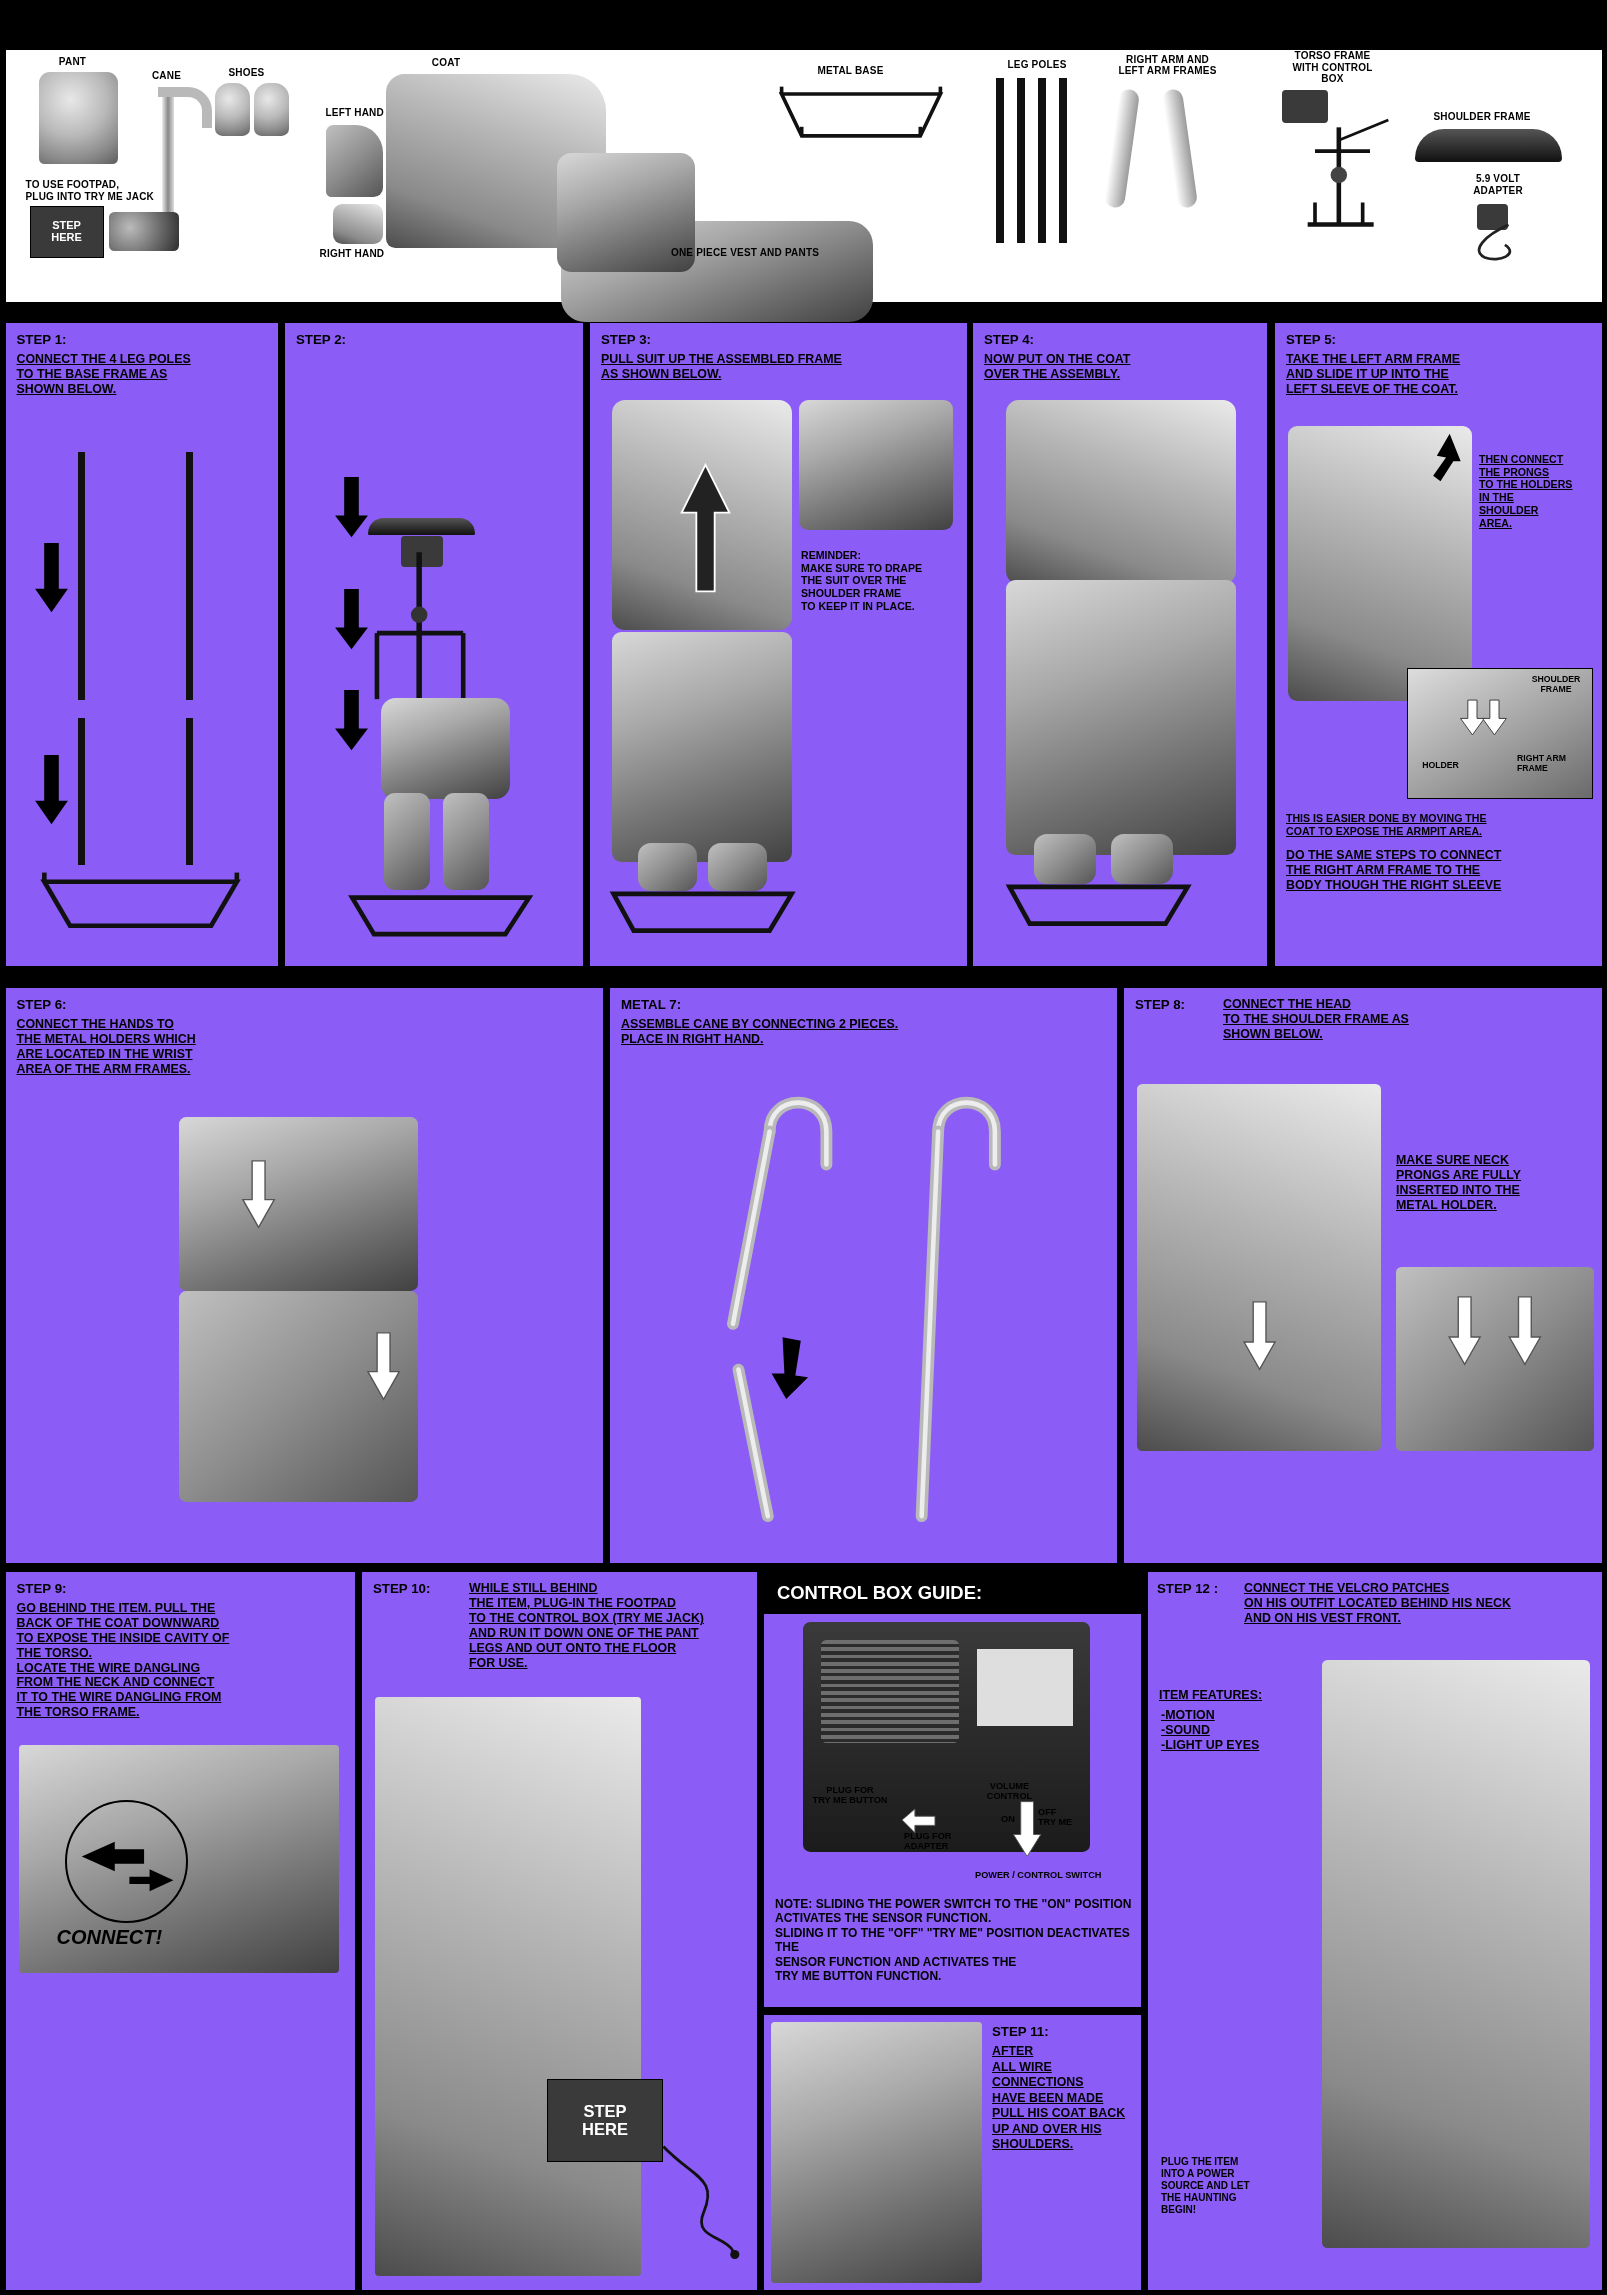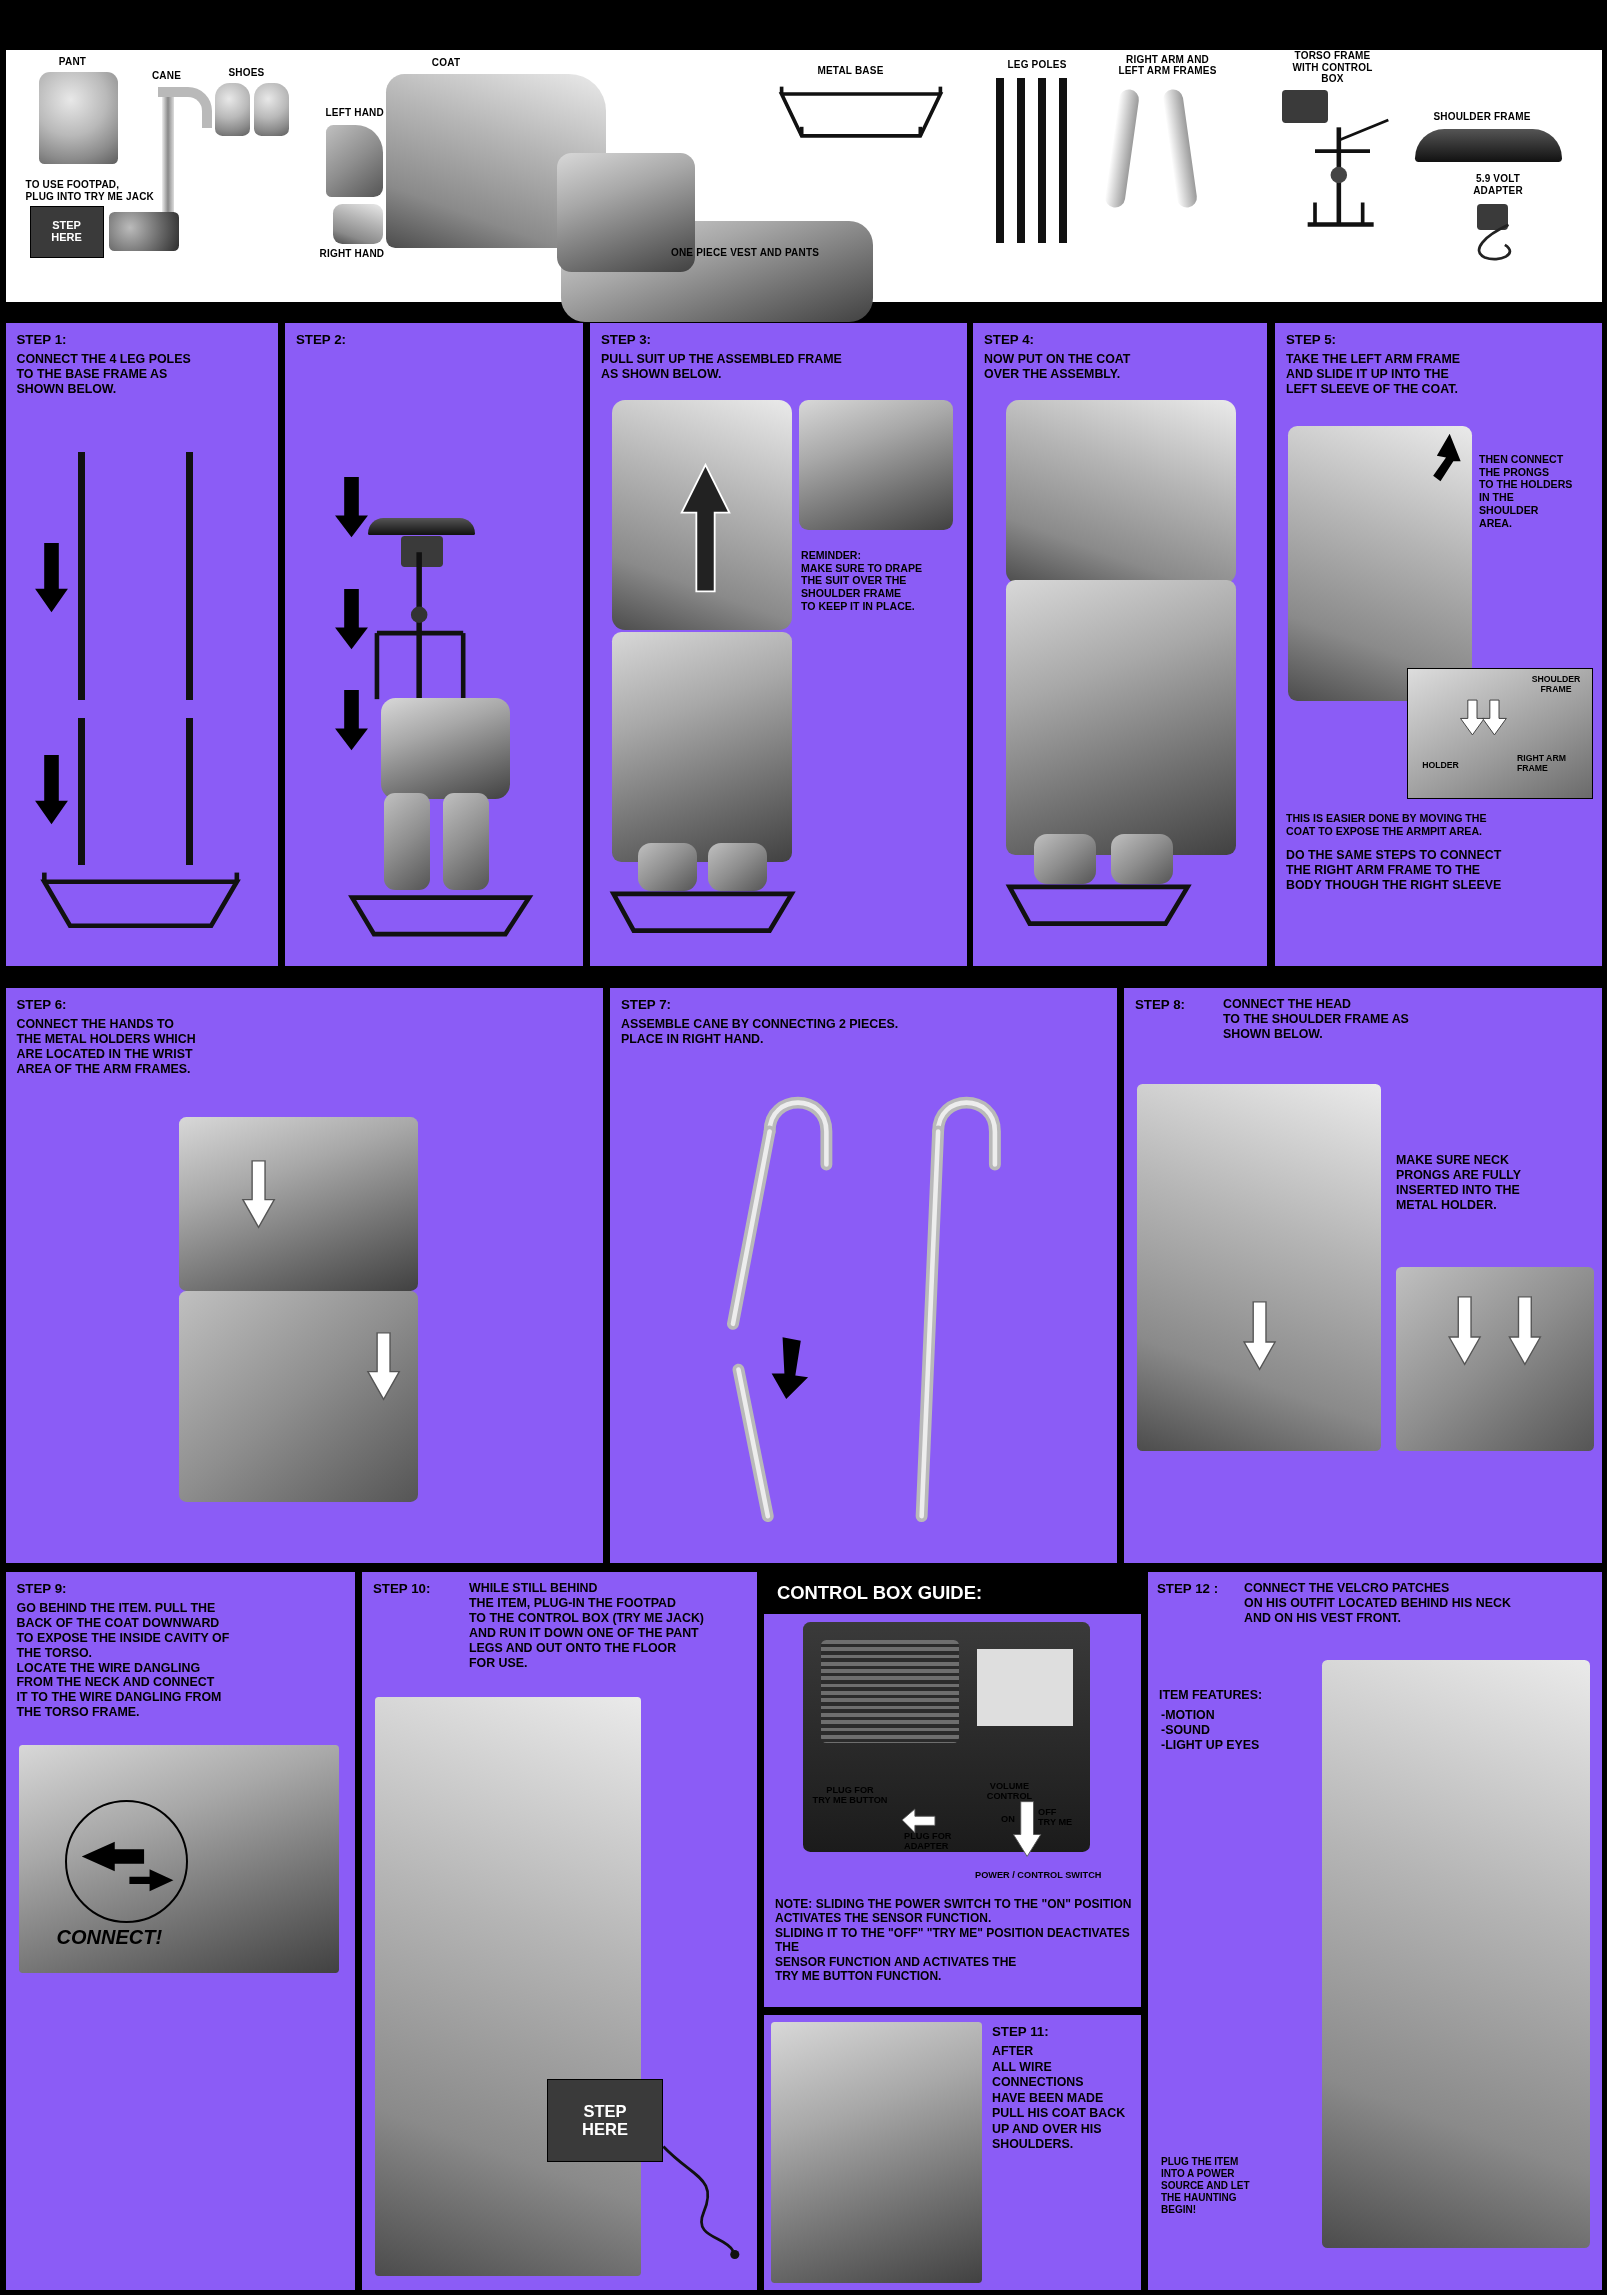--- a/index.html
+++ b/index.html
@@ -11,21 +11,21 @@
   .title-bar .t{font-size:27.5px;font-weight:bold;letter-spacing:0.5px;}
 
   
   .parts{position:absolute;left:5.5px;top:50px;width:1596px;height:252px;background:#fff;}
   .lbl{position:absolute;font-size:10px;font-weight:bold;text-align:center;line-height:1.15;letter-spacing:0.2px;}
   .lbl.l{text-align:left;}
 
   
   .panel{position:absolute;background:#8b5cf6;}
   .stephead{font-size:13.3px;font-weight:bold;}
-  .steptxt{font-size:12.4px;font-weight:bold;line-height:1.2;}
+  .steptxt{font-size:12.4px;font-weight:bold;line-height:1.2;text-decoration:underline;}
   .steptxt.xs{font-size:10.6px;}
   .note{font-size:10.6px;font-weight:bold;line-height:1.2;}
 
   
   .ph{position:absolute;background:#9a9a9a;overflow:hidden;}
   .ph.dark{background:#3a3a3a;}
   .ph.lite{background:#c9c9c9;}
   .ph.vlite{background:#dedede;}
   .grad1{background:linear-gradient(160deg,#d8d8d8 0%,#a8a8a8 35%,#707070 70%,#414141 100%);}
   .grad2{background:linear-gradient(200deg,#eaeaea 0%,#b5b5b5 40%,#8a8a8a 75%,#4c4c4c 100%);}
@@ -250,21 +250,21 @@
     <div class="ph grad3" style="left:173px;top:303px;width:239px;height:211px;border-radius:7.3px;"></div>
     <svg style="position:absolute;left:235px;top:171px;" width="37" height="72" viewBox="0 0 40 78">
       <polygon points="12,2 26,2 26,44 36,44 19,74 2,44 12,44" fill="#fff" stroke="#555" stroke-width="1.5"></polygon>
     </svg>
     <svg style="position:absolute;left:360px;top:343px;" width="37" height="72" viewBox="0 0 40 78">
       <polygon points="12,2 26,2 26,44 36,44 19,74 2,44 12,44" fill="#fff" stroke="#555" stroke-width="1.5"></polygon>
     </svg>
   </div>
 
   <div class="panel" style="left:610px;top:988px;width:507px;height:575px;">
-    <div class="stephead" style="position:absolute;left:11px;top:9.2px;">STEP 7:</div>
+    <div class="stephead" style="position:absolute;left:11px;top:9.2px;">METAL 7:</div>
     <div class="steptxt" style="position:absolute;left:11px;top:29px;width:478px;white-space:pre-line;">ASSEMBLE CANE BY CONNECTING 2 PIECES.
 PLACE IN RIGHT HAND.</div>
 
     <svg style="position:absolute;left:101px;top:88px;" width="174" height="459" viewBox="0 0 190 500">
       <path d="M64 60 C64 18, 126 18, 126 60 L126 96" fill="none" stroke="#b9b9b9" stroke-width="13" stroke-linecap="round"></path>
       <path d="M64 60 C64 18, 126 18, 126 60 L126 96" fill="none" stroke="#ededed" stroke-width="5" stroke-linecap="round"></path>
       <line x1="64" y1="60" x2="24" y2="270" stroke="#b9b9b9" stroke-width="13" stroke-linecap="round"></line>
       <line x1="64" y1="60" x2="24" y2="270" stroke="#ededed" stroke-width="5" stroke-linecap="round"></line>
       <line x1="30" y1="320" x2="62" y2="480" stroke="#b9b9b9" stroke-width="13" stroke-linecap="round"></line>
       <line x1="30" y1="320" x2="62" y2="480" stroke="#ededed" stroke-width="5" stroke-linecap="round"></line>

